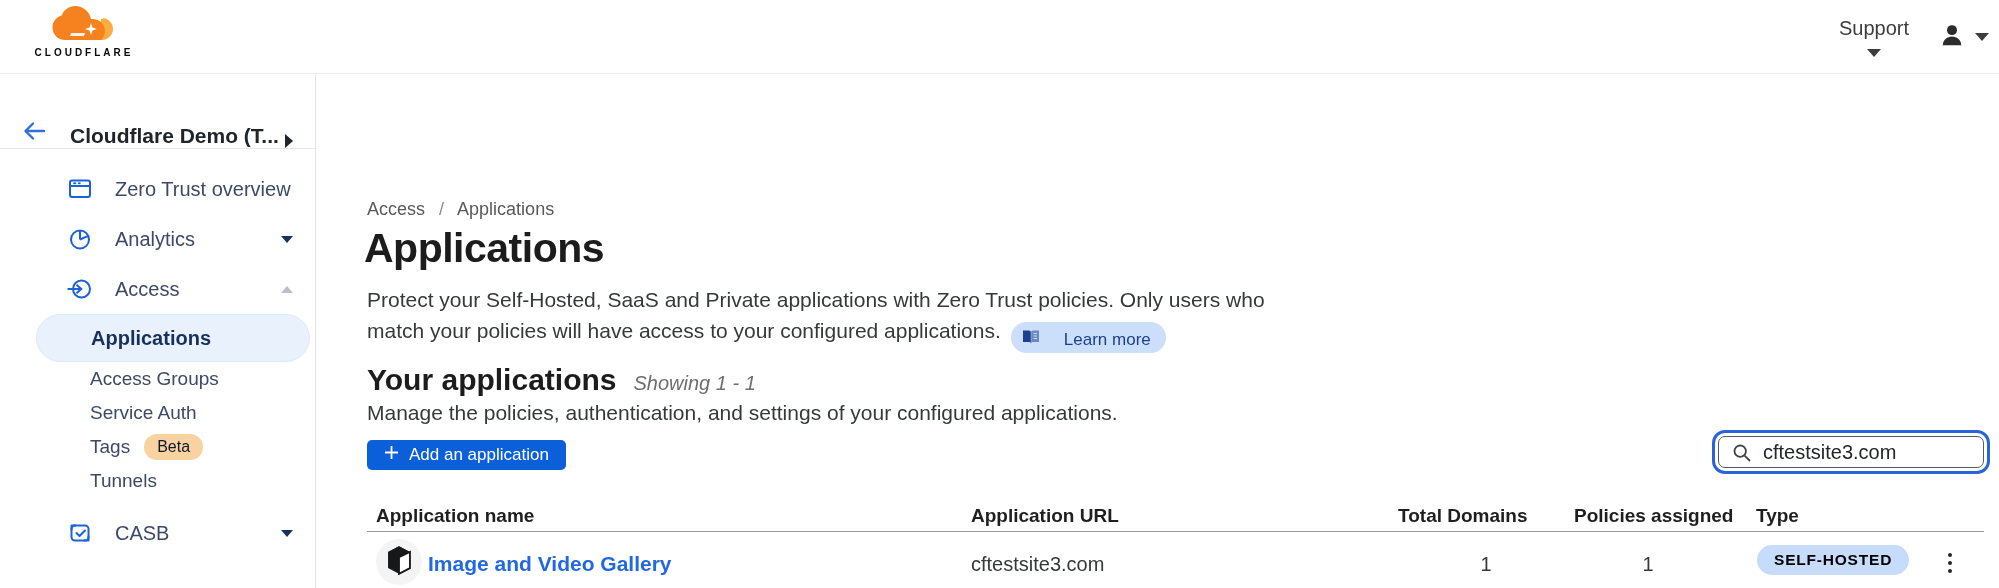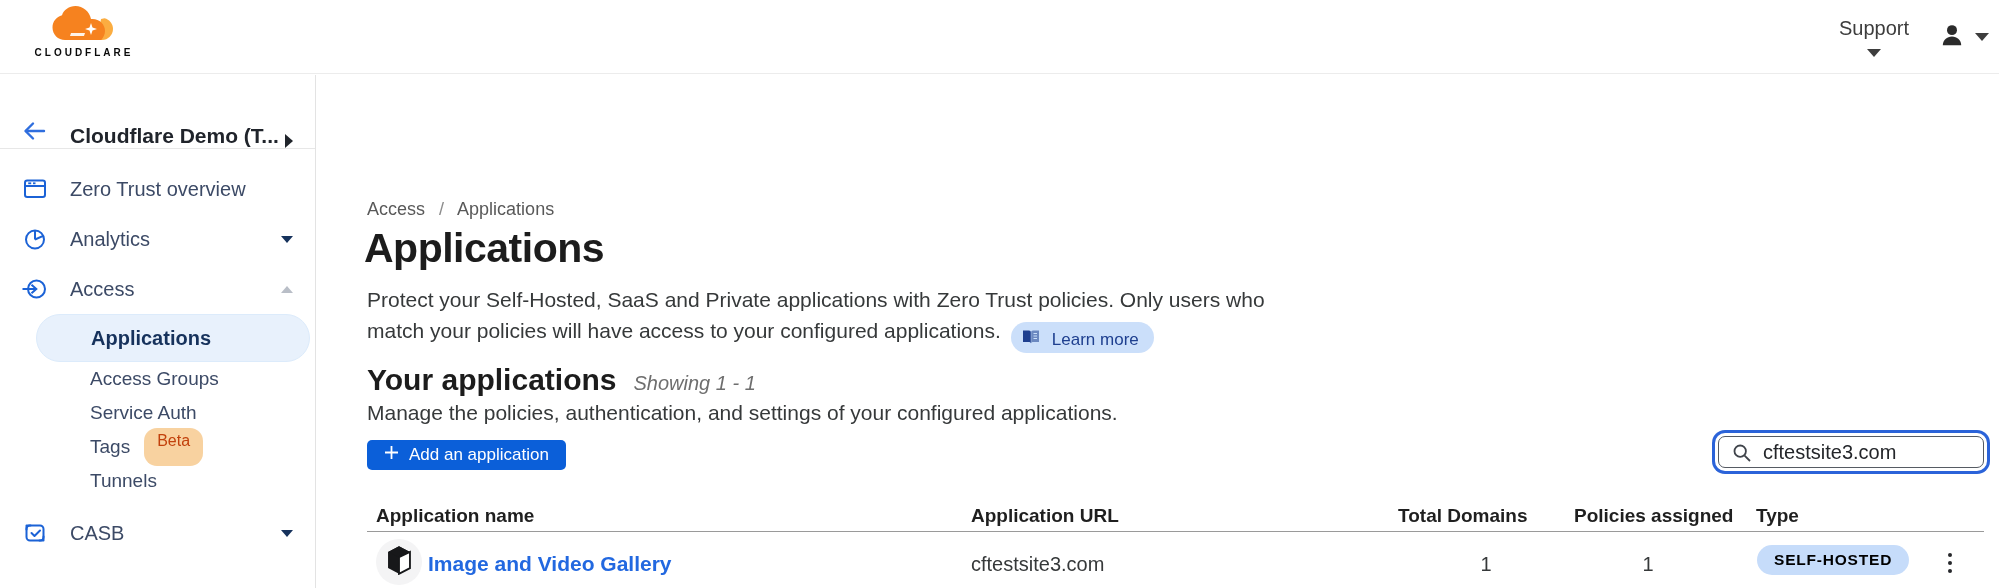--- a/index.html
+++ b/index.html
@@ -19,42 +19,42 @@
   .caret-down.navy { border-top-color:#16325c; border-left-width:6px; border-right-width:6px; border-top-width:7px; }
   .caret-up.gray { width:0; height:0; border-left:6px solid transparent; border-right:6px solid transparent; border-bottom:7px solid #b9bec7; }
   .caret-right { width:0; height:0; border-top:7px solid transparent; border-bottom:7px solid transparent; border-left:8px solid #20242b; }
 
   
   .sidebar { position:absolute; left:0; top:75px; width:316px; height:513px; background:#fff; border-right:1px solid #e3e3e3; }
   .account-row { height:74px; display:flex; align-items:flex-end; padding:0 22px; border-bottom:1px solid #e7e7e7; }
   .account-name { margin-left:22px; font-size:21px; font-weight:bold; color:#20242b; white-space:nowrap; }
   .account-row .caret-right { margin-left:auto; }
   .nav { margin-top:15px; }
-  .nav-item { height:50px; display:flex; align-items:center; padding:0 22px; cursor:pointer; }
+  .nav-item { height:50px; display:flex; align-items:center; padding:0 22px; cursor:pointer;margin-left:45px; }
   .nav-item .icon { width:26px; height:26px; flex:0 0 26px; }
   .nav-item .label { margin-left:22px; font-size:20px; color:#3c4a66; }
   .nav-item .caret-down, .nav-item .caret-up { margin-left:auto; }
   .subnav { }
   .subnav-item { height:34px; display:flex; align-items:center; padding-left:90px; font-size:19px; color:#3c4a66; cursor:pointer; }
   .subnav-item.selected-wrap { height:48px; padding-left:0; }
   .pill {
     height:48px; margin-left:36px; width:274px; background:#e8f1fc; border:1px solid #dcebfb;
     border-radius:24px; display:flex; align-items:center; padding-left:54px;
     font-size:20px; font-weight:bold; color:#16325c;
   }
-  .beta-badge { margin-left:14px; background:#f8d2a0; color:#c2410c; font-size:16px; height:38px; line-height:26px; padding:0 13px; border-radius:13px; }
+  .beta-badge { margin-left:14px; background:#f8d2a0; color:#0f172a; font-size:16px; height:26px; line-height:26px; padding:0 13px; border-radius:13px; }
 
   
   .main { position:absolute; left:316px; top:75px; width:1683px; height:513px; }
   .breadcrumb { position:absolute; left:51px; top:124px; font-size:18px; color:#595959; }
   .breadcrumb .sep { color:#8c8c8c; margin:0 9px; }
   .page-title { position:absolute; left:48px; top:150px; font-size:41px; font-weight:bold; color:#1c1c1c; letter-spacing:-0.5px; }
   .page-desc { position:absolute; left:51px; top:209px; font-size:21px; line-height:31px; color:#36393a; }
   .learn-more {
-    display:inline-flex; align-items:center; gap:12px; vertical-align:-7px; margin-left:10px;
+    display:inline-flex; align-items:center; gap:24px; vertical-align:-7px; margin-left:10px;
     background:#cbdffa; color:#1e3f8f; font-size:17px; height:31px; padding:4px 15px 0 11px;
     border-radius:16px; cursor:pointer;
   }
   .section-head { position:absolute; left:51px; top:288px; display:flex; align-items:baseline; }
   .section-title { font-size:30px; font-weight:bold; color:#1c1c1c; }
   .section-showing { margin-left:17px; font-size:20px; font-style:italic; color:#6e6e6e; }
   .section-sub { position:absolute; left:51px; top:326px; font-size:21px; color:#36393a; }
   .add-btn {
     position:absolute; left:51px; top:365px; height:30px; border:none; border-radius:5px;
     background:#0b5fd9; color:#fff; font-size:17px; font-family:"Liberation Sans",sans-serif;

